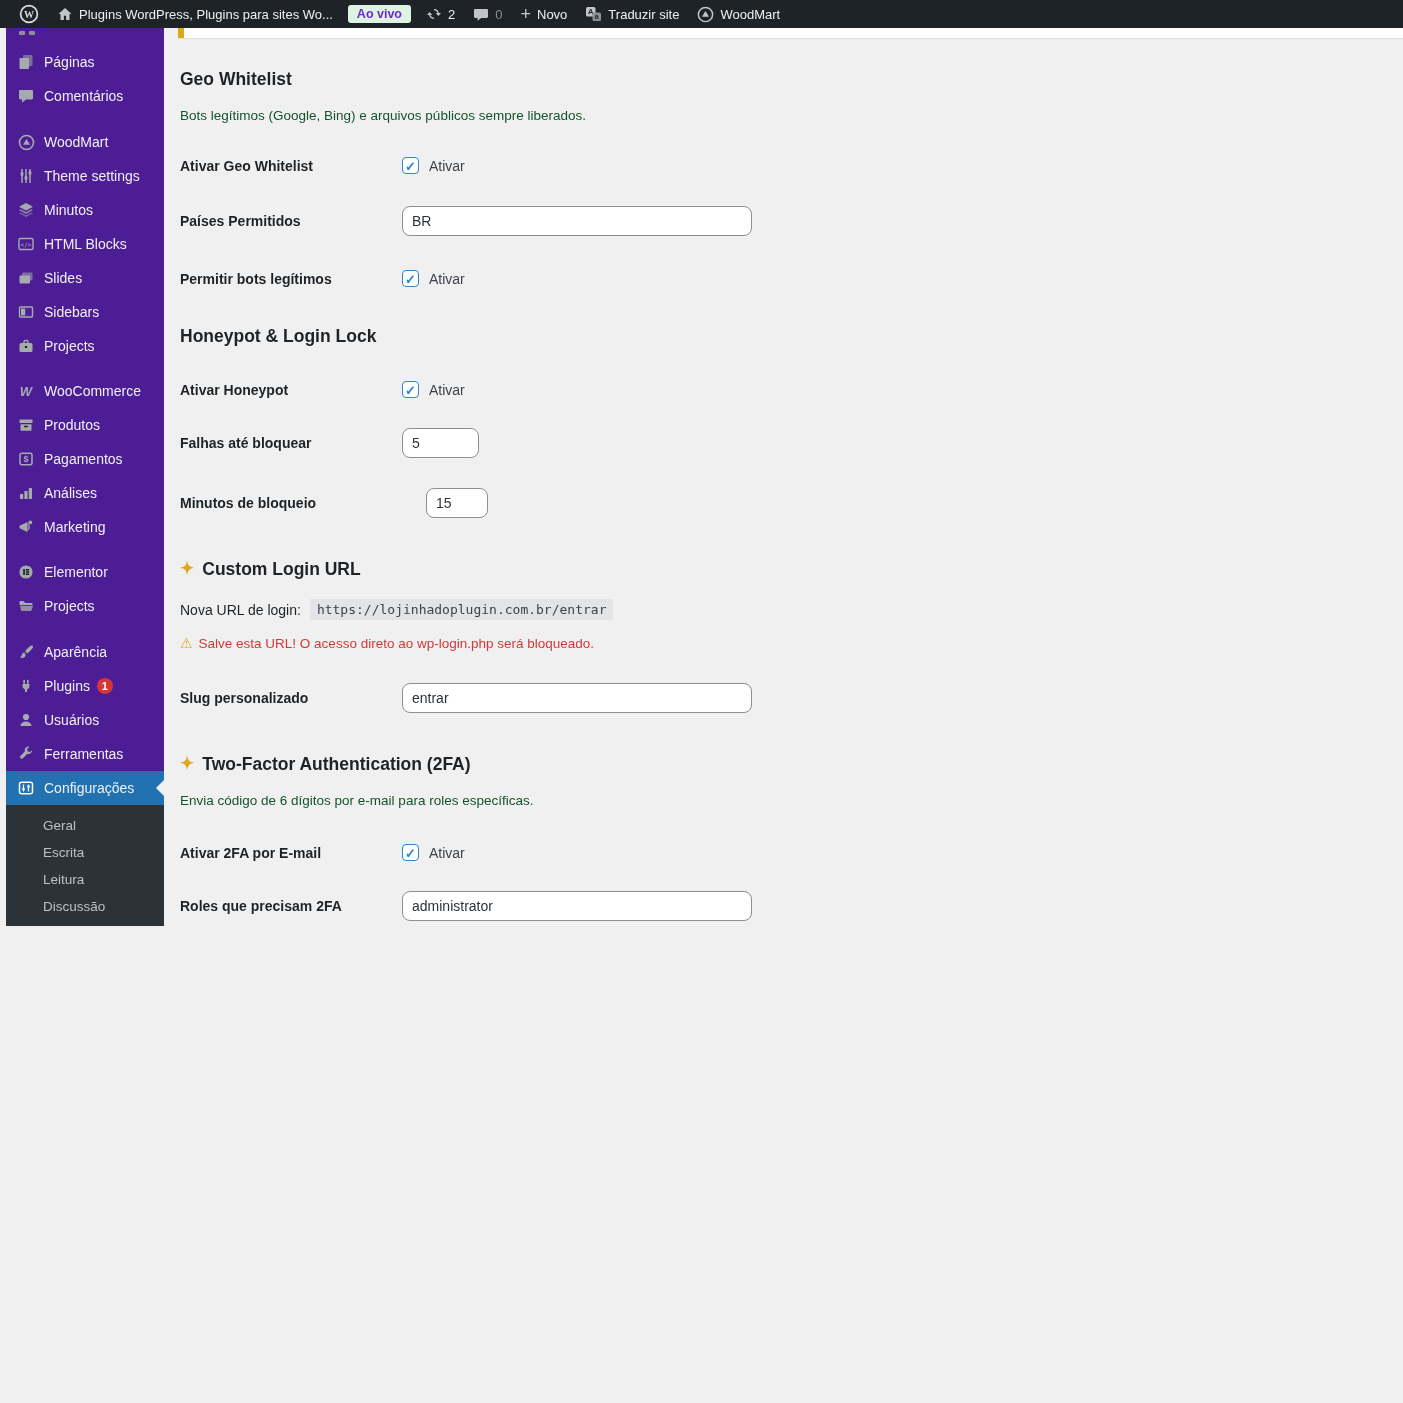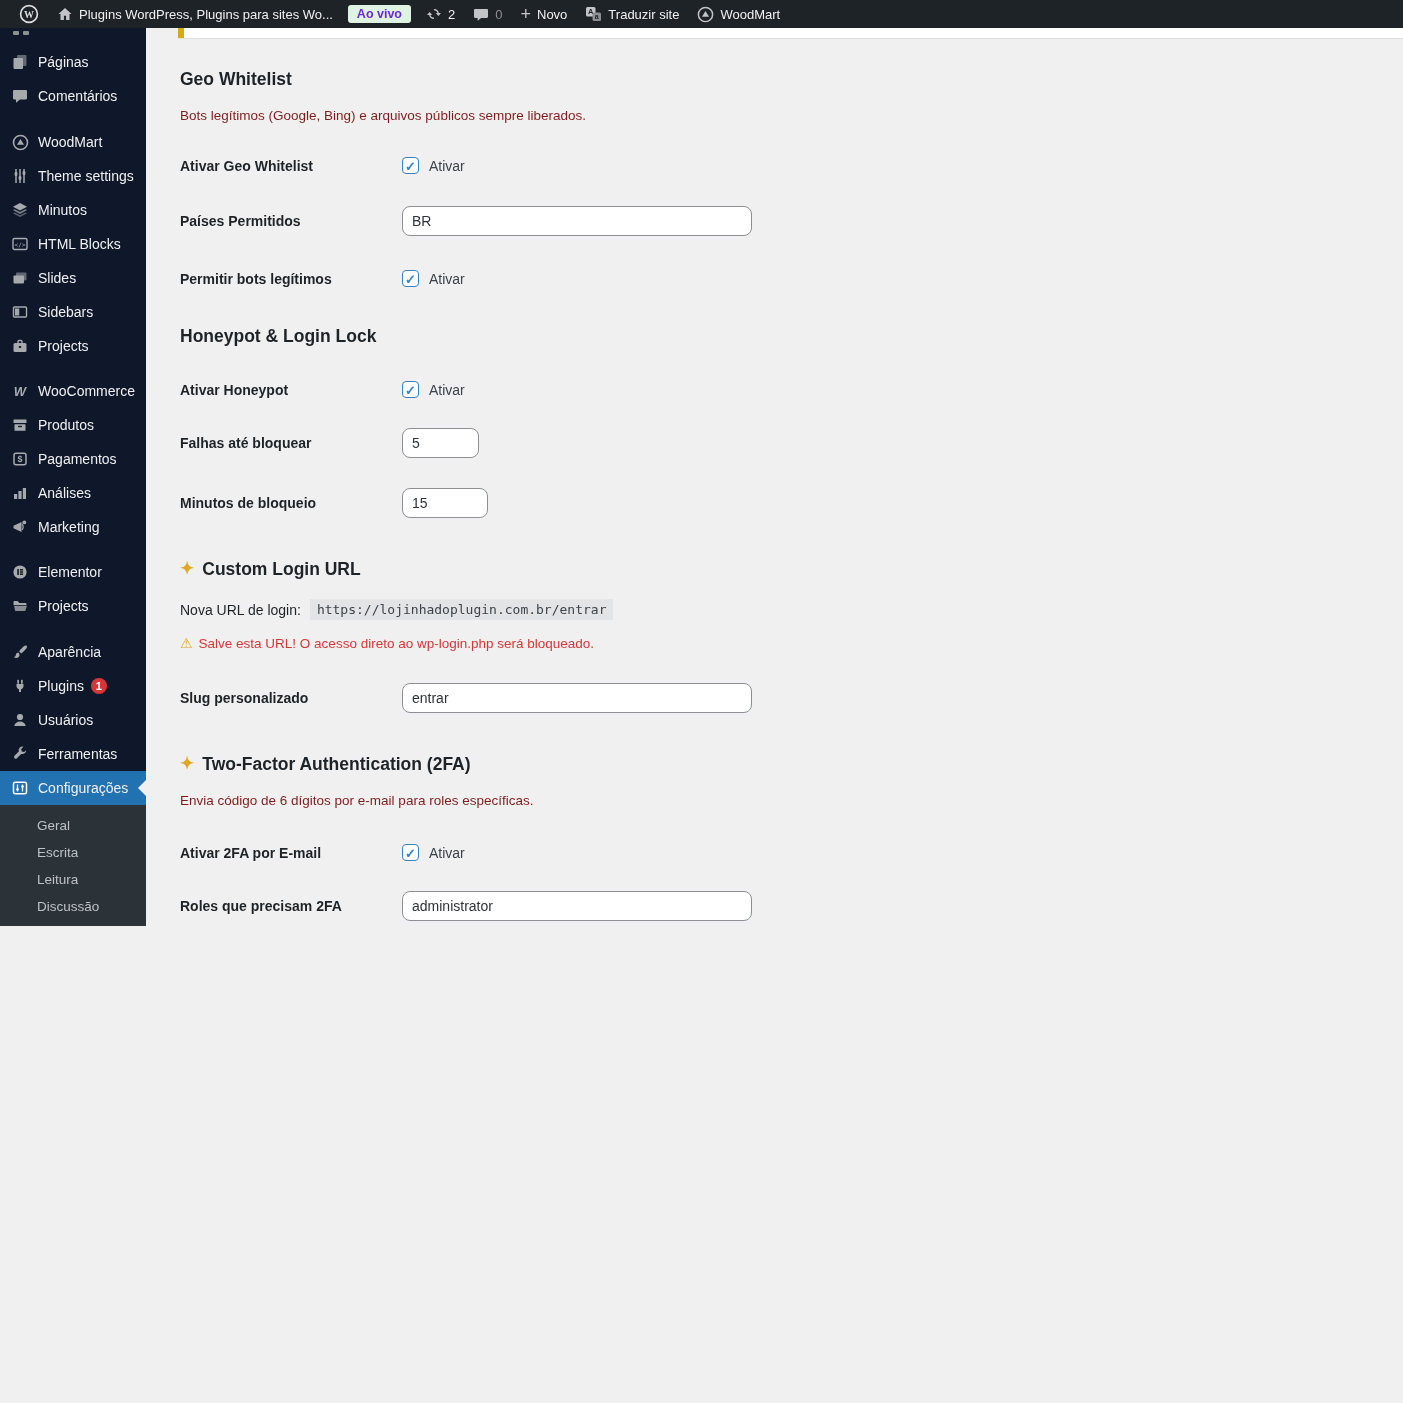--- a/index.html
+++ b/index.html
@@ -11,22 +11,22 @@
     background:#1d2327; display:flex; align-items:center; color:#f0f0f1;
     font-size:13px; padding:0 10px; z-index:50; }
   .ab-item { display:flex; align-items:center; gap:6px; padding:0 9px; height:28px; cursor:pointer; }
   .ab-item svg { display:block; }
   .ab-icon { color:#c3c4c7; }
   .ab-count-dim { color:#8c8f94; }
   .env-badge { background:#dff3e2; color:#6d28d9; font-weight:700; font-size:12.5px;
     padding:2px 9px; border-radius:3px; margin:0 6px; }
 
   
-  .sidebar { position:absolute; left:0; top:28px; width:146px; height:887px;
-    background:#0f172a; color:#f0f0f1; font-size:14px; }
+  .sidebar { position:absolute; left:6px; top:28px; width:158px; height:887px;
+    background:#4c1d95; color:#f0f0f1; font-size:14px; }
   .menu-stub { height:8px; margin:3px 0 6px 13px; display:flex; gap:4px; }
   .menu-stub i { display:block; width:6px; height:4px; background:#8c8f94; border-radius:1px; }
   .menu-item { position:relative; display:flex; align-items:center; height:34px;
     padding-left:11px; cursor:pointer; }
   .menu-item .mi-icon { width:18px; height:16px; margin-right:9px; color:#a7aaad;
     display:flex; align-items:center; justify-content:center; flex:0 0 18px; }
   .menu-item .mi-label { color:#f0f0f1; white-space:nowrap; }
   .gap-sep { height:11px; }
   .menu-item.active { background:#2271b1; }
   .menu-item.active .mi-icon { color:#ffffff; }
@@ -42,39 +42,39 @@
   
   .content { position:absolute; left:158px; top:28px; width:1245px; }
   .notice-sliver { height:10px; background:#ffffff; border-left:6px solid #dba617;
     margin-left:20px; box-shadow:0 1px 1px rgba(0,0,0,.06); }
   .content-inner { padding:15px 20px 40px 22px; width:780px; }
 
   h2.section-title { font-size:17.5px; font-weight:700; color:#1d2327; line-height:22px;
     display:flex; align-items:center; gap:8px; }
   .sparkle { color:#dfa724; font-size:17px; }
   .mt-first { margin-top:15px; }
-  p.desc { font-size:13.5px; color:#7f1d1d; margin-top:17px; line-height:18px; }
+  p.desc { font-size:13.5px; color:#14532d; margin-top:17px; line-height:18px; }
 
   .row { display:flex; align-items:center; margin-top:32px; }
   .row .flabel { width:222px; flex:0 0 222px; font-size:14px; font-weight:700; color:#1d2327; }
   .field { display:flex; align-items:center; }
 
   .wp-checkbox { width:17px; height:17px; border:1px solid #3582c4; border-radius:4px;
     background:#fff; display:inline-flex; align-items:center; justify-content:center;
     cursor:pointer; }
   .wp-checkbox::after { content:"\2713"; color:#3582c4; font-size:13px; font-weight:700;
     line-height:1; margin-top:1px; }
   .check-text { margin-left:10px; font-size:14px; color:#3c434a; }
 
   input.text-input { height:30px; border:1px solid #8c8f94; border-radius:8px;
     background:#fff; font-family:"Liberation Sans", sans-serif; font-size:14px;
     color:#2c3338; padding:0 9px; outline:none; }
   .w-regular { width:350px; }
   .w-tiny   { width:77px; }
-  .w-tiny2  { width:86px; }
+  .w-tiny2  { width:62px;margin-left:24px; }
 
   .url-line { margin-top:19px; font-size:14px; color:#1d2327; display:flex; align-items:center; gap:9px; }
   code.url-code { font-family:"DejaVu Sans Mono", monospace; font-size:13px; color:#3c434a;
     background:#e3e4e6; padding:3px 7px; }
   .warning-line { margin-top:15px; font-size:13.5px; color:#d63638; display:flex;
     align-items:center; gap:6px; }
   .warn-icon { color:#dba617; font-size:14px; }
   .s-gap-38 { margin-top:38px; }
   .s-gap-40 { margin-top:40px; }
   .r-gap-30 { margin-top:30px; }

